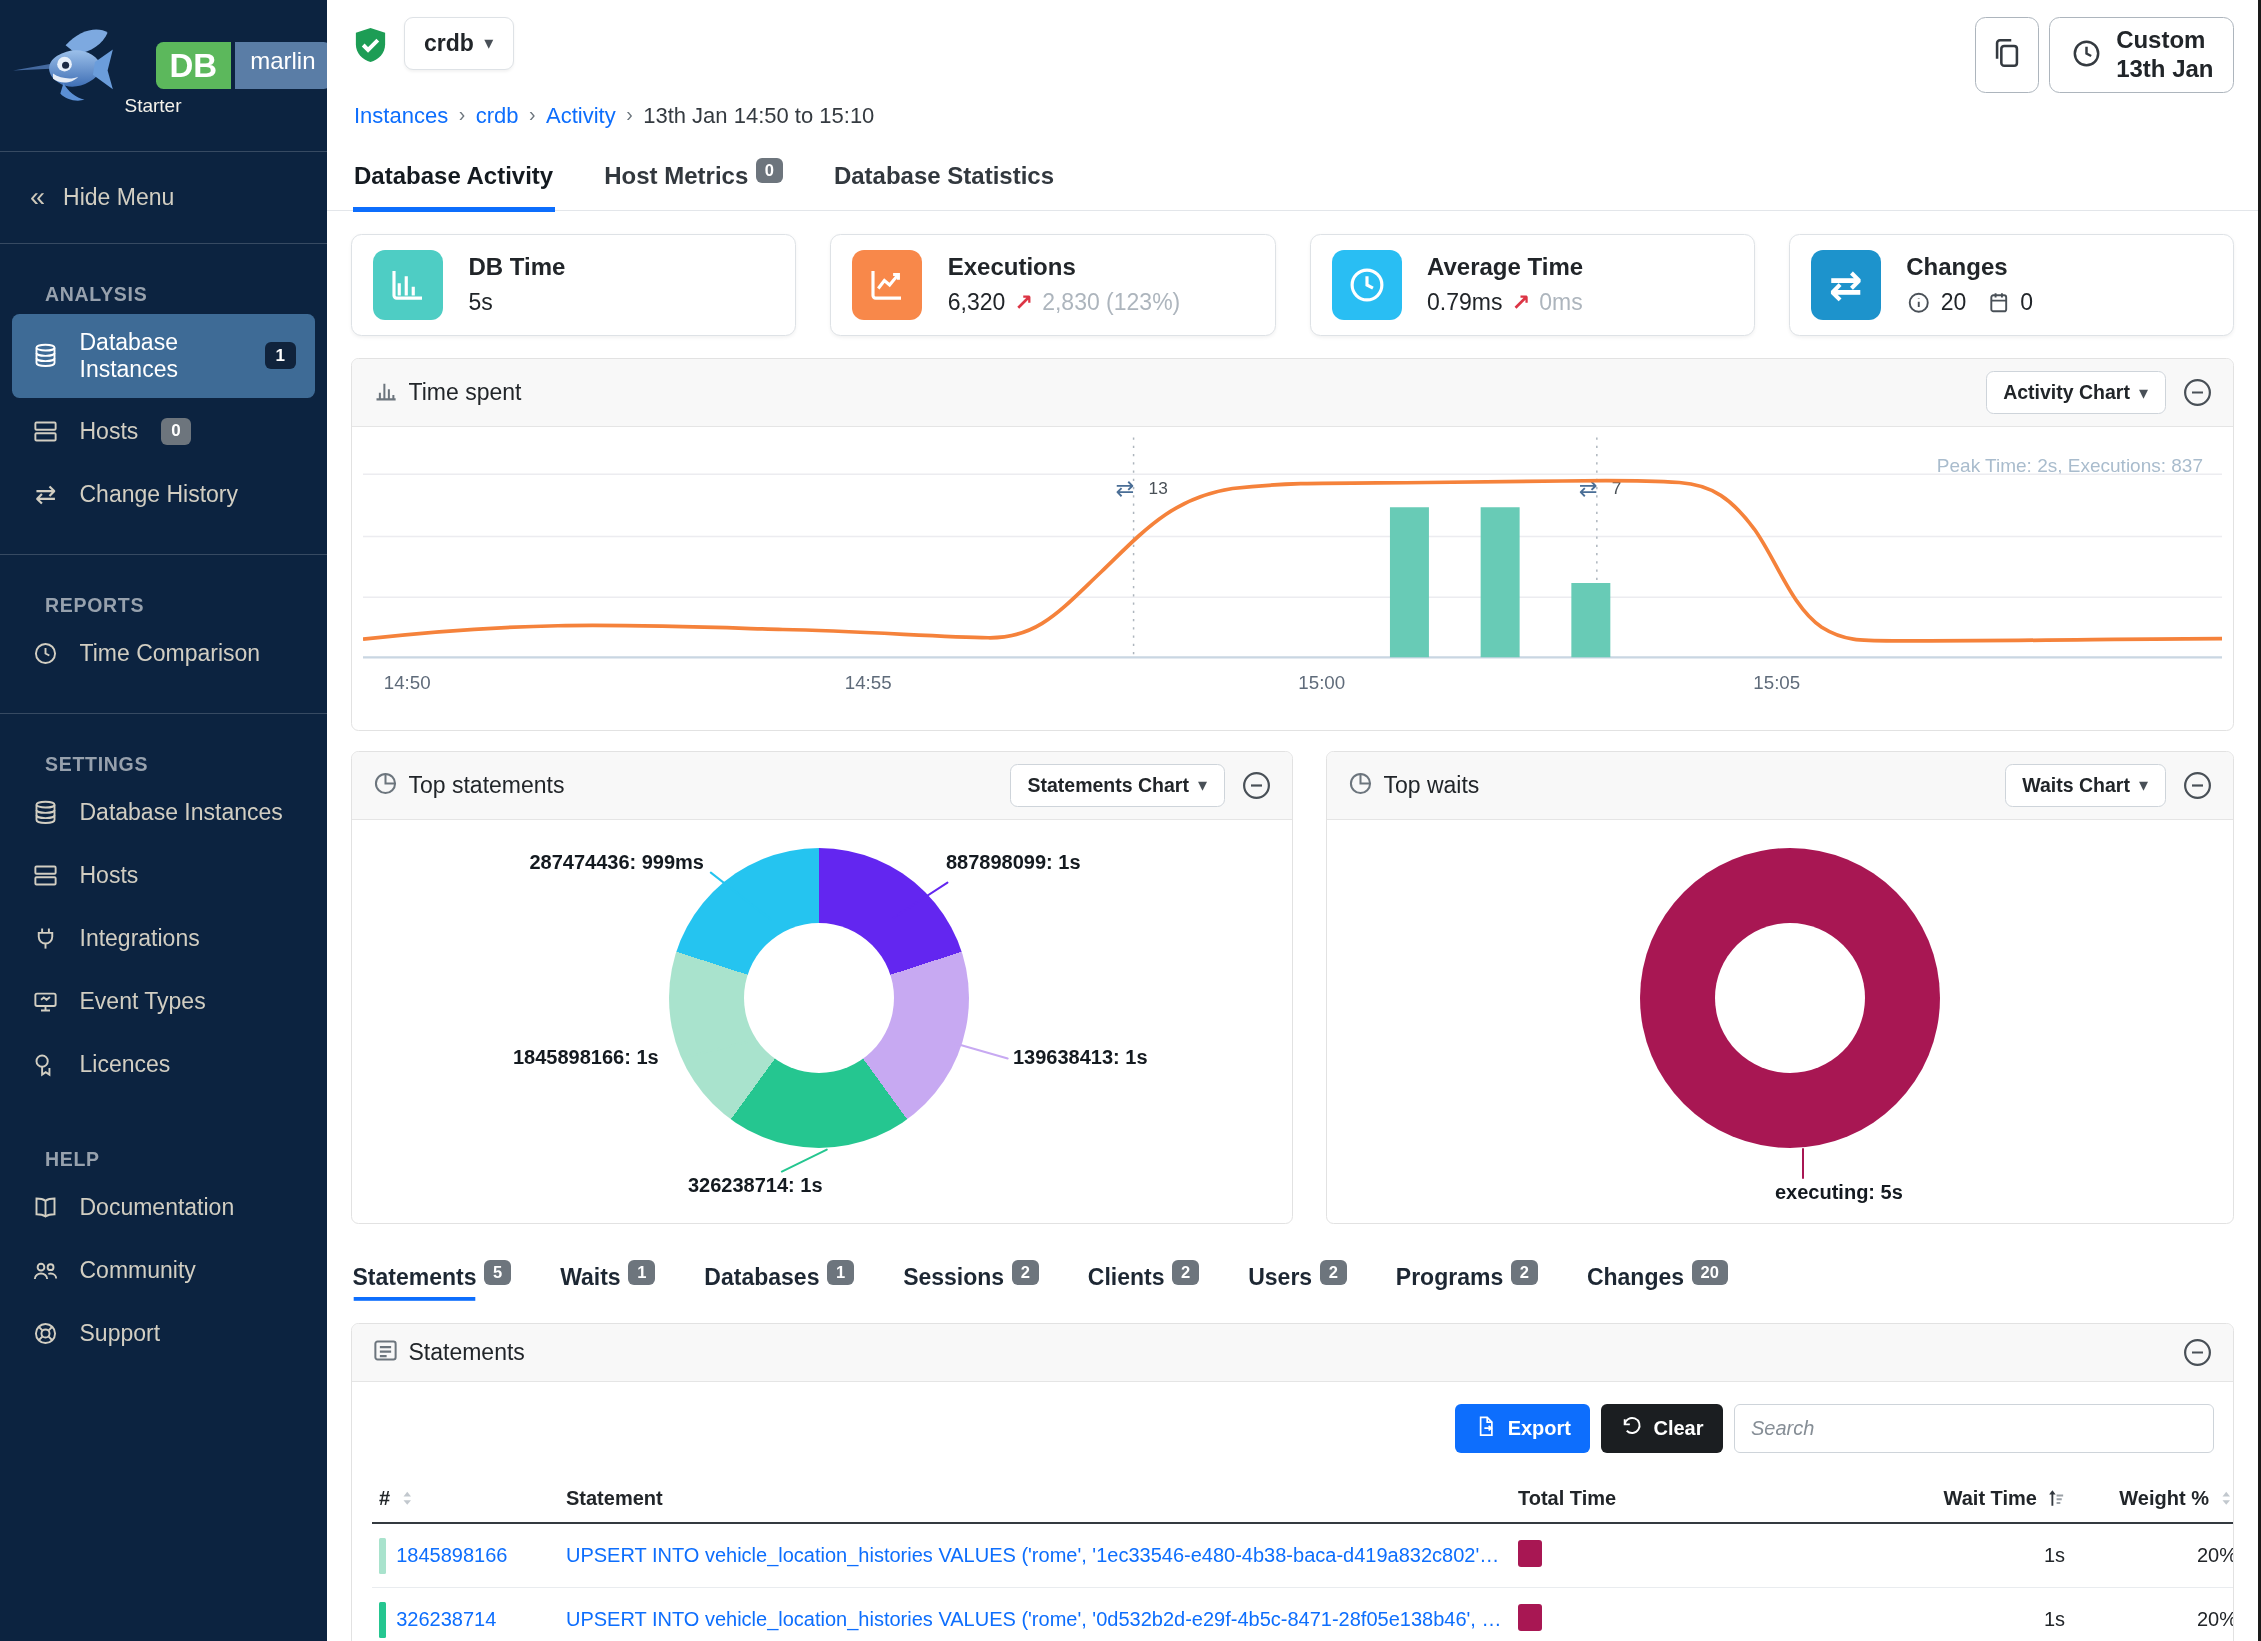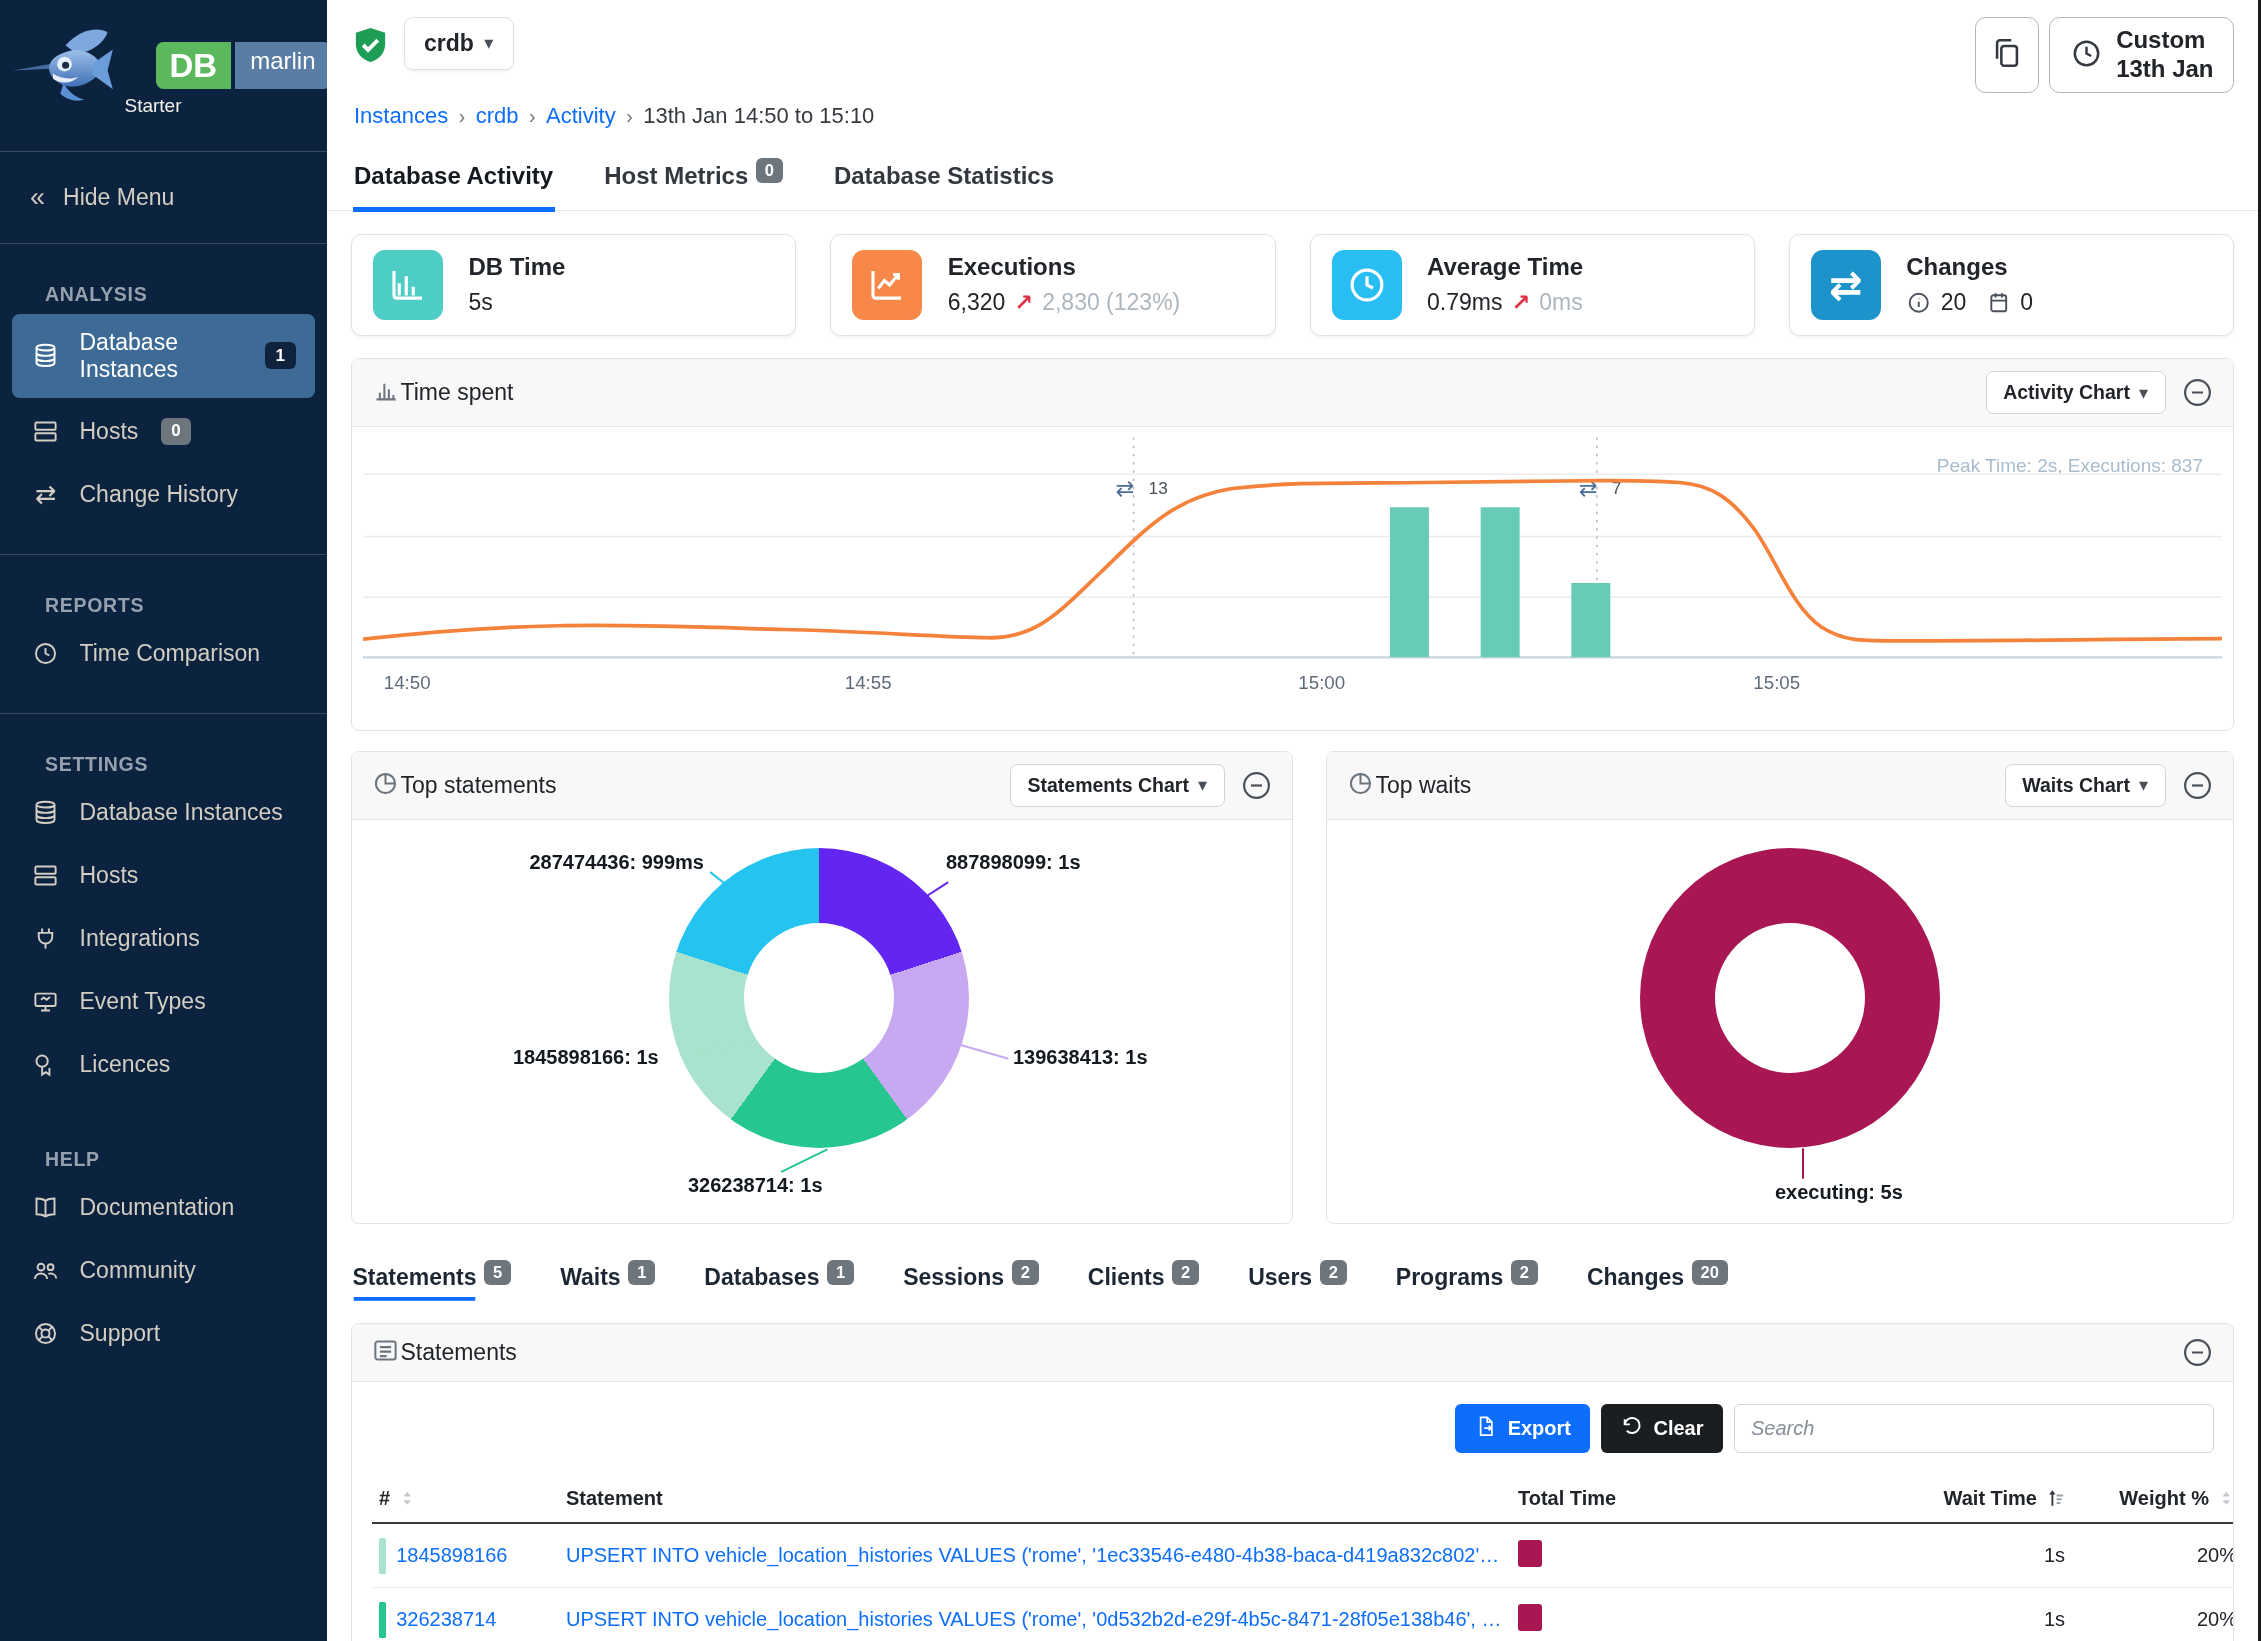--- a/index.html
+++ b/index.html
@@ -34,21 +34,21 @@
   .topbar { padding:16.5px 24px 0 24px; }
   .topbar-row1 { display:flex; align-items:flex-start; }
   .shield { margin-top:7.5px; }
   .crdb-btn { margin-left:13.5px; border:0.7px solid #dee2e6; border-radius:9px; background:#fff; padding:12px 19.5px;
               font-size:23px; font-weight:bold; display:flex; align-items:center; gap:10.5px; box-shadow:0 1.5px 3px rgba(0,0,0,.05); cursor:pointer;}
   .caret { font-size:18px; color:#495057; }
   .topbar-right { margin-left:auto; display:flex; gap:10.5px; }
   .icon-btn { width:64px; height:76px; border:1.5px solid #adb5bd; border-radius:10.5px; background:#fff; display:flex; align-items:center; justify-content:center; cursor:pointer; }
   .custom-btn { border:1.5px solid #adb5bd; border-radius:10.5px; background:#fff; padding:7.5px 19.5px; display:flex; align-items:center; gap:13.5px; cursor:pointer; }
   .custom-txt { font-size:24px; font-weight:bold; line-height:1.2; text-align:left; }
-  .breadcrumbs { margin:10.5px 0 0 3px; font-size:22px; display:flex; gap:10.5px; align-items:center; }
+  .breadcrumbs { margin:10.5px 0 0 3px; font-size:22px; display:flex; gap:10.5px; align-items:flex-start; }
   .breadcrumbs a { color:#0d6efd; text-decoration:none; cursor:pointer; }
   .bc-sep { color:#6c757d; font-size:19.5px; }
   .bc-current { color:#343a40; }
 
   .tabbar { display:flex; gap:48px; padding:0 25.5px; border-bottom:1.5px solid #e3e6ea; margin-top:19.5px; }
   .tab { font-size:24px; font-weight:600; color:#32383e; padding:13.5px 1.5px 16.5px 1.5px; display:flex; gap:7.5px; cursor:pointer; }
   .tab.active { font-weight:bold; color:#141a20; border-bottom:5.2px solid #0d6efd; margin-bottom:-1.5px; }
   .supbadge { font-size:16.5px; font-weight:bold; color:#fff; background:#6d757d; border-radius:6px; padding:3px 9px; align-self:flex-start; margin-top:-4.5px; }
 
   
@@ -58,21 +58,21 @@
   .card-icon svg { width:42px; height:42px; }
   .card-icon .glyph { font-size:40px; font-weight:bold; }
   .card-title { font-size:24px; font-weight:bold; margin-bottom:7.5px; }
   .card-value { font-size:23px; color:#212529; display:flex; align-items:center; gap:9px; }
   .delta-arrow { color:#dc3545; font-size:22.5px; font-weight:bold; }
   .delta { color:#adb5bd; }
   .mini-ic { display:inline-flex; align-items:center; }
 
   
   .panel { margin:6px 24px 19.5px 24px; border:0.7px solid #e2e2e2; border-radius:7.5px; background:#fff; overflow:hidden; }
-  .panel-head { background:#f8f8f8; border-bottom:0.7px solid #e5e5e5; display:flex; align-items:center; gap:2px; padding:12px 19.5px; }
+  .panel-head { background:#f8f8f8; border-bottom:0.7px solid #e5e5e5; display:flex; align-items:center; gap:10px; padding:12px 19.5px; }
   .panel-title { font-size:23px; color:#212529; }
   .phead-right { margin-left:auto; display:flex; align-items:center; gap:15px; }
   .chart-btn { background:#fff; border:0.7px solid #ced4da; border-radius:7.5px; padding:9px 16.5px; font-size:19.5px; font-weight:bold; display:flex; align-items:center; gap:9px; cursor:pointer; }
   .collapse-btn { cursor:pointer; display:flex; }
 
   
   .ts-body { position:relative; height:303px; padding:0 10.5px; }
   .ts-annotation { position:absolute; top:28px; right:30px; font-size:19px; color:#a9bccd; }
   .ts-svg { position:absolute; left:10.5px; top:0; width:1859px; height:303px; }
 

